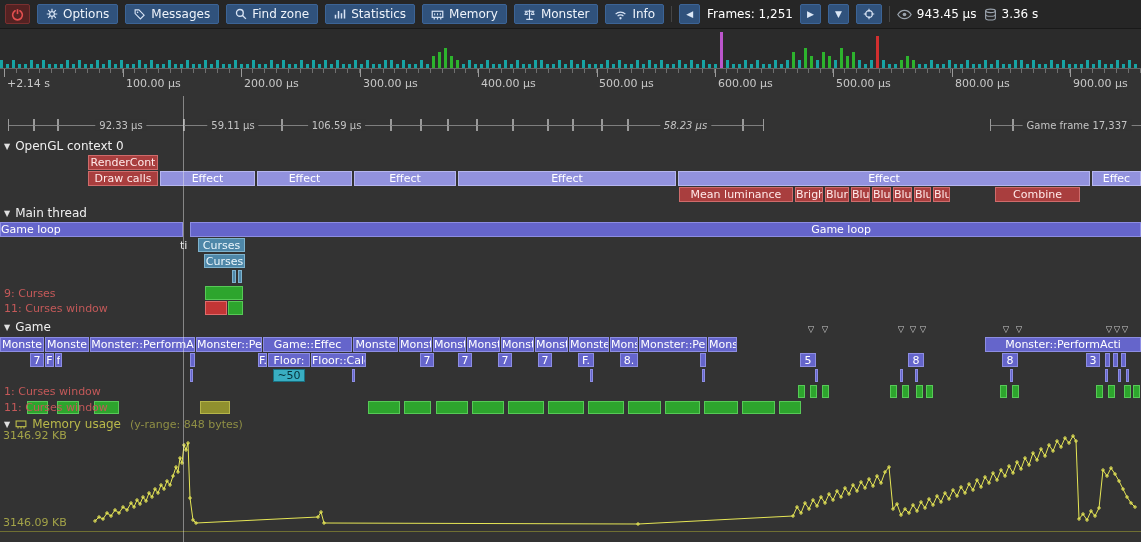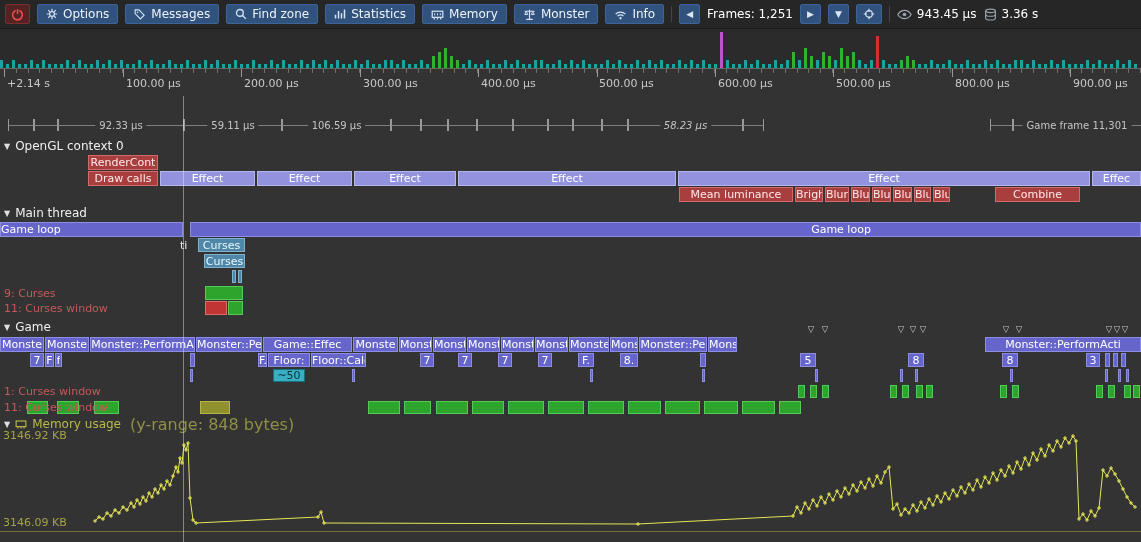--- a/index.html
+++ b/index.html
@@ -39,21 +39,21 @@
   .subframe{position:absolute;top:0;height:12px;border-left:1px solid #9a9a9a;border-right:1px solid #9a9a9a;}
   .subframe::before{content:"";position:absolute;left:0;right:0;top:6px;height:1px;background:#7f7f7f;}
   .sf-label{position:absolute;left:50%;top:6px;transform:translate(-50%,-50%);background:#333;
             padding:0 4px;font-size:10px;color:#c4c4c4;white-space:nowrap;z-index:2;}
 
   
   .sec-header{position:absolute;left:4px;display:flex;align-items:center;gap:5px;
               font-size:12px;color:#efefef;height:14px;white-space:nowrap;cursor:pointer;}
   .tri{font-size:8px;color:#e0e0e0;}
   .mem-title{color:#b9b94a;}
-  .mem-note{color:#8f8f45;font-size:16px;margin-left:4px;}
+  .mem-note{color:#8f8f45;font-size:11px;margin-left:4px;}
 
   
   #zones{position:absolute;top:0;left:0;width:1141px;height:542px;pointer-events:none;}
   .zn{position:absolute;box-sizing:border-box;display:flex;align-items:center;justify-content:center;
       overflow:hidden;font-size:11px;line-height:1;pointer-events:auto;}
   .zn span{white-space:nowrap;max-width:100%;overflow:hidden;}
   .c-purple{background:#6565cb;border:1px solid #8d8de2;color:#fff;}
   .c-blue{background:#9292de;border:1px solid #b6b6ef;color:#fff;}
   .c-red{background:#a93e3e;border:1px solid #cf6b6b;color:#ffe9e9;}
   .c-steel{background:#4e87a8;border:1px solid #7fb3cd;color:#eaf6fc;}
@@ -502,21 +502,21 @@
       <div class="subframe" style="left: 512px; width: 35px;"></div>
       <div class="subframe" style="left: 547px; width: 25px;"></div>
       <div class="subframe" style="left: 572px; width: 29px;"></div>
       <div class="subframe" style="left: 601px; width: 26px;"></div>
       <div class="subframe" style="left: 627px; width: 115px; font-style: italic;">
         <div class="sf-label">58.23 µs</div>
       </div>
       <div class="subframe" style="left: 742px; width: 20px;"></div>
       <div class="subframe" style="left: 990px; width: 22px;"></div>
       <div class="subframe" style="left: 1012px; width: 128px;">
-        <div class="sf-label">Game frame 11,301</div>
+        <div class="sf-label">Game frame 17,337</div>
       </div>
     </div>
 
   <div class="sec-header" style="top:139px">
     <span class="tri">▼</span>
     <span>OpenGL context 0</span>
   </div>
   <div class="sec-header" style="top:206px">
     <span class="tri">▼</span>
     <span>Main thread</span>

